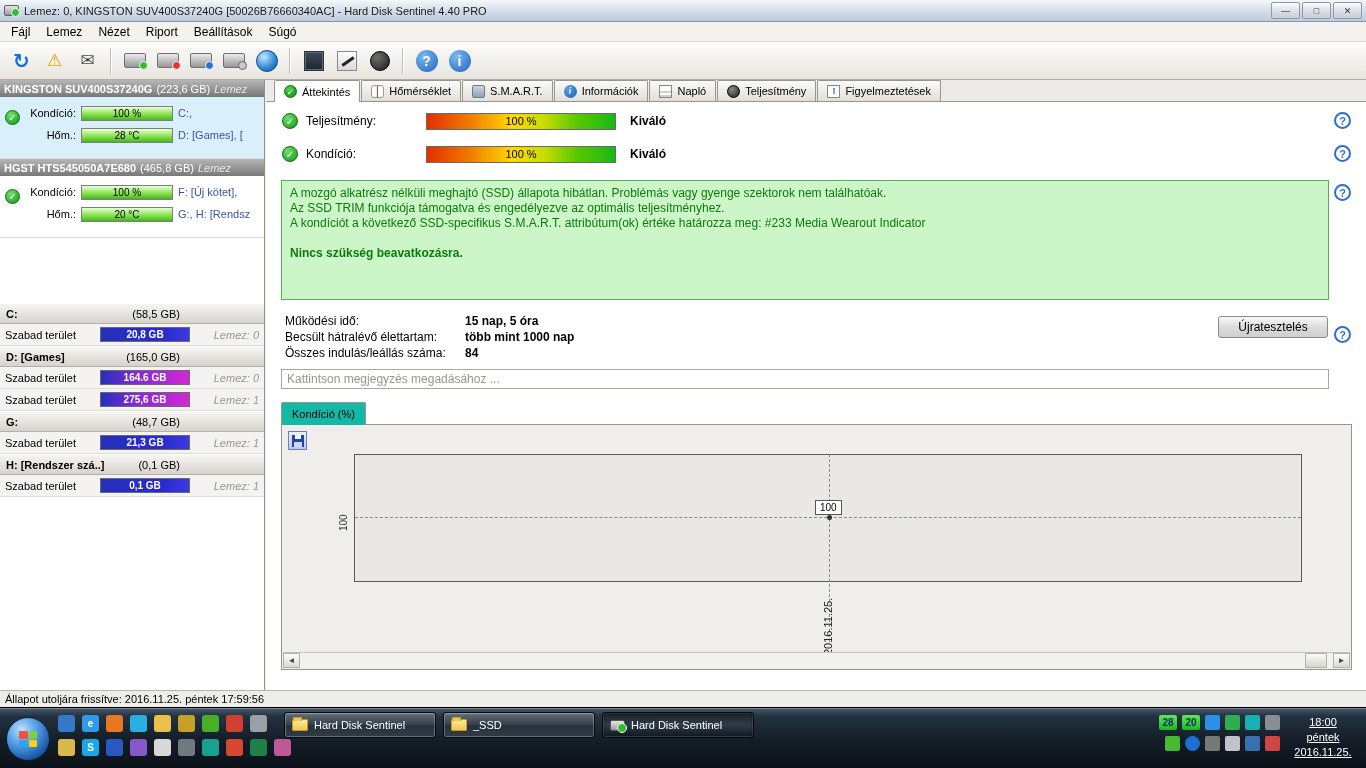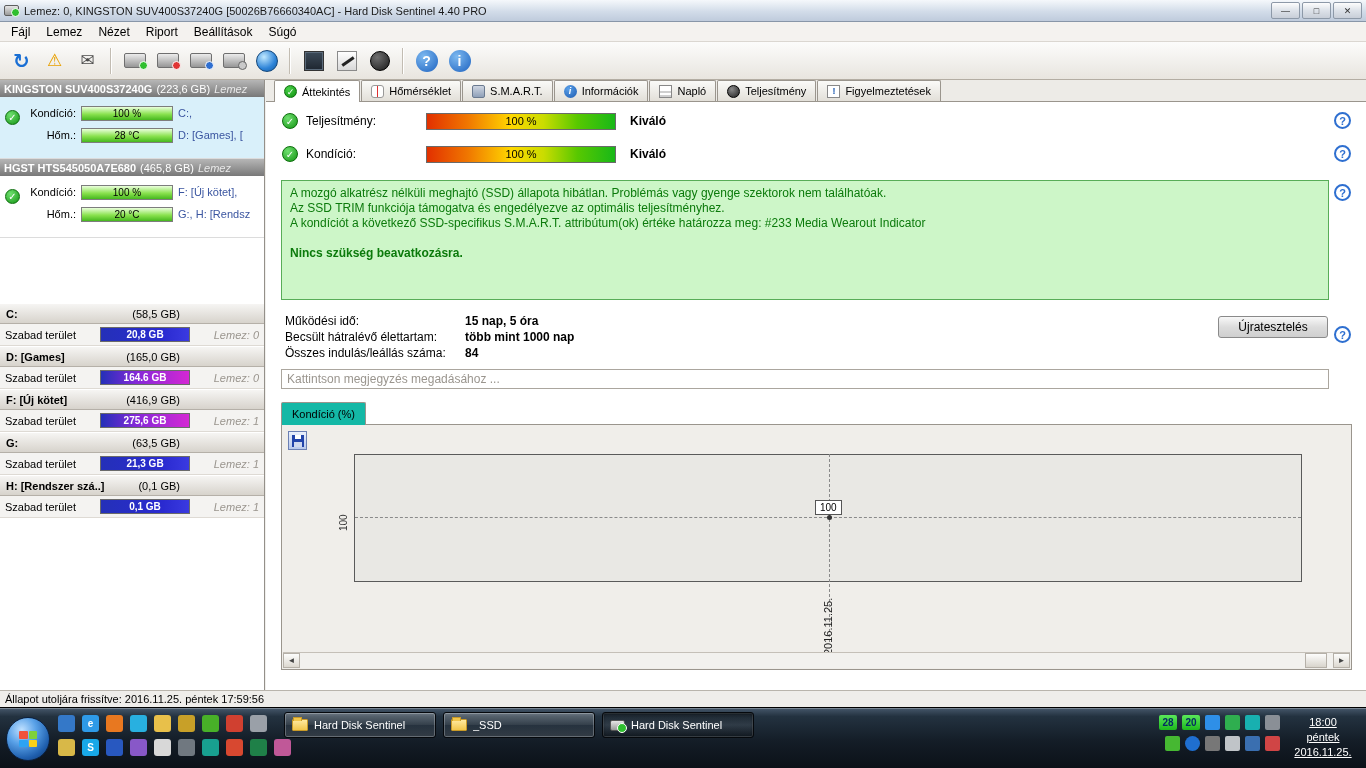--- a/index.html
+++ b/index.html
@@ -316,36 +316,32 @@
       </div>
       <div class="part-bd">
         <span class="freelbl">Szabad terület</span>
         <span class="fbar">
           <span class="fill magenta" style="width: 100%;"></span>
           <span class="txt">164.6 GB</span>
         </span>
         <span class="dsk">Lemez: 0</span>
       </div>
 
-      <div class="part-hd">
-        <span class="nm">F: [Új kötet]</span>
-        <span class="sz">(416,9 GB)</span>
-      </div>
       <div class="part-bd">
         <span class="freelbl">Szabad terület</span>
         <span class="fbar">
           <span class="fill magenta" style="width: 100%;"></span>
           <span class="txt">275,6 GB</span>
         </span>
         <span class="dsk">Lemez: 1</span>
       </div>
 
       <div class="part-hd">
         <span class="nm">G:</span>
-        <span class="sz">(63,5 GB)</span>
+        <span class="sz">(48,7 GB)</span>
       </div>
       <div class="part-bd">
         <span class="freelbl">Szabad terület</span>
         <span class="fbar">
           <span class="fill blue" style="width: 100%;"></span>
           <span class="txt">21,3 GB</span>
         </span>
         <span class="dsk">Lemez: 1</span>
       </div>
 

